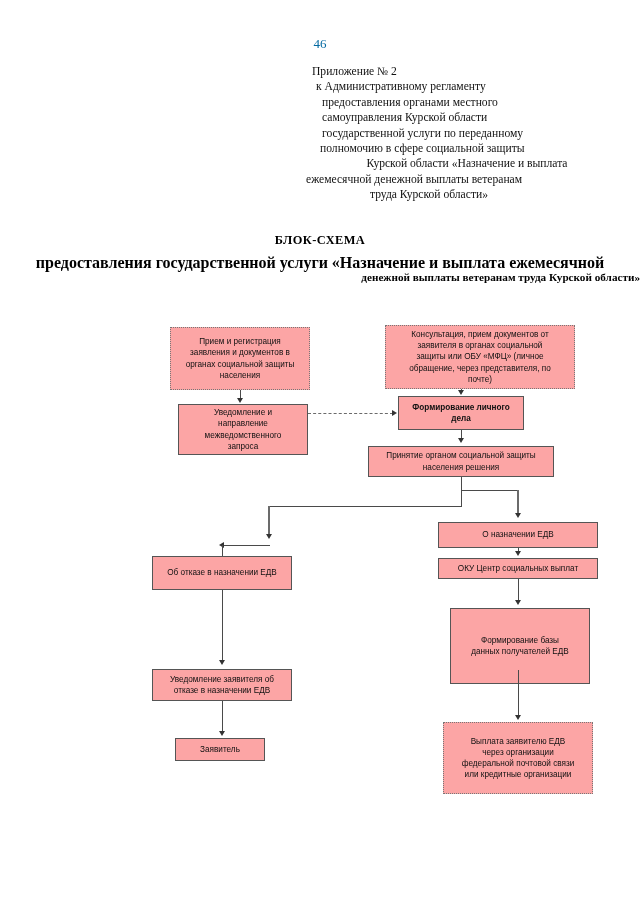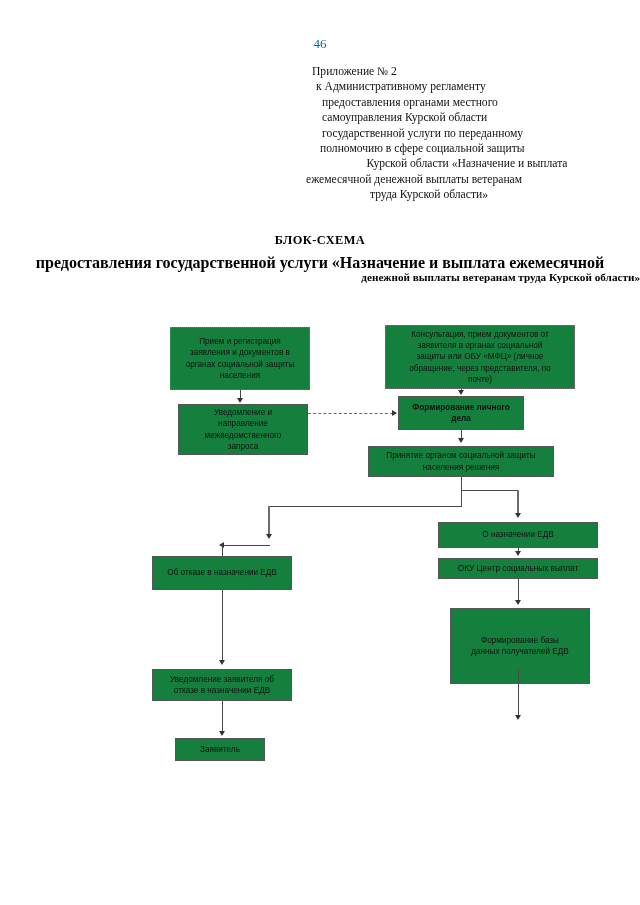--- a/index.html
+++ b/index.html
@@ -40,21 +40,21 @@
     position:absolute;left:0;top:254px;width:640px;text-align:center;
     font-family:"Liberation Serif", serif;font-weight:bold;font-size:16px;
   }
   .blok-sub2{
     position:absolute;left:0;top:271px;width:640px;text-align:right;
     font-family:"Liberation Serif", serif;font-weight:bold;font-size:11.2px;
   }
 
   
   .box{
-    position:absolute;box-sizing:border-box;background:#15803d;
+    position:absolute;box-sizing:border-box;background:#fca5a5;
     display:flex;align-items:center;justify-content:center;text-align:center;
     font-family:"Liberation Sans", sans-serif;font-size:8.2px;line-height:11.2px;
     color:#111;padding:2px 4px;
   }
   .box-solid{border:1px solid #555;}
   .box-dotted{border:1px dotted #777;}
   .box span{display:block;}
 
   
   .ln{position:absolute;background:#4a4a4a;}
@@ -171,20 +171,28 @@
       <span>данных получателей ЕДВ</span>
     </div>
   </div>
 
   <div class="box box-solid" style="left:175px;top:738px;width:90px;height:23px;justify-content:center;">
     <div>
       <span>Заявитель</span>
     </div>
   </div>
 
+  <div class="box box-dotted" style="left:443px;top:722px;width:150px;height:72px;">
+    <div>
+      <span>Выплата заявителю ЕДВ</span>
+      <span>через организации</span>
+      <span>федеральной почтовой связи</span>
+      <span>или кредитные организации</span>
+    </div>
+  </div>
 
   <div class="ln lnv" style="left:240px;top:390px;height:9px;"></div>
   <div class="arrow-d" style="left:236.5px;top:398px;"></div>
 
   <div class="ln lnv" style="left:461px;top:389px;height:2px;"></div>
   <div class="arrow-d" style="left:457.5px;top:390px;"></div>
 
   <div class="dashed-h" style="left:308px;top:413px;width:85px;"></div>
   <div class="arrow-r" style="left:392px;top:409.5px;"></div>
 

